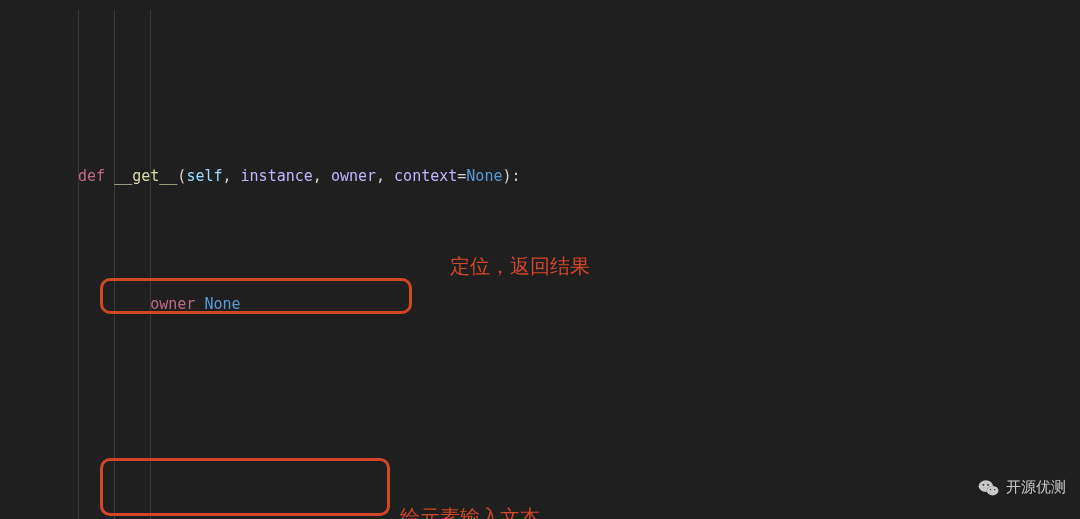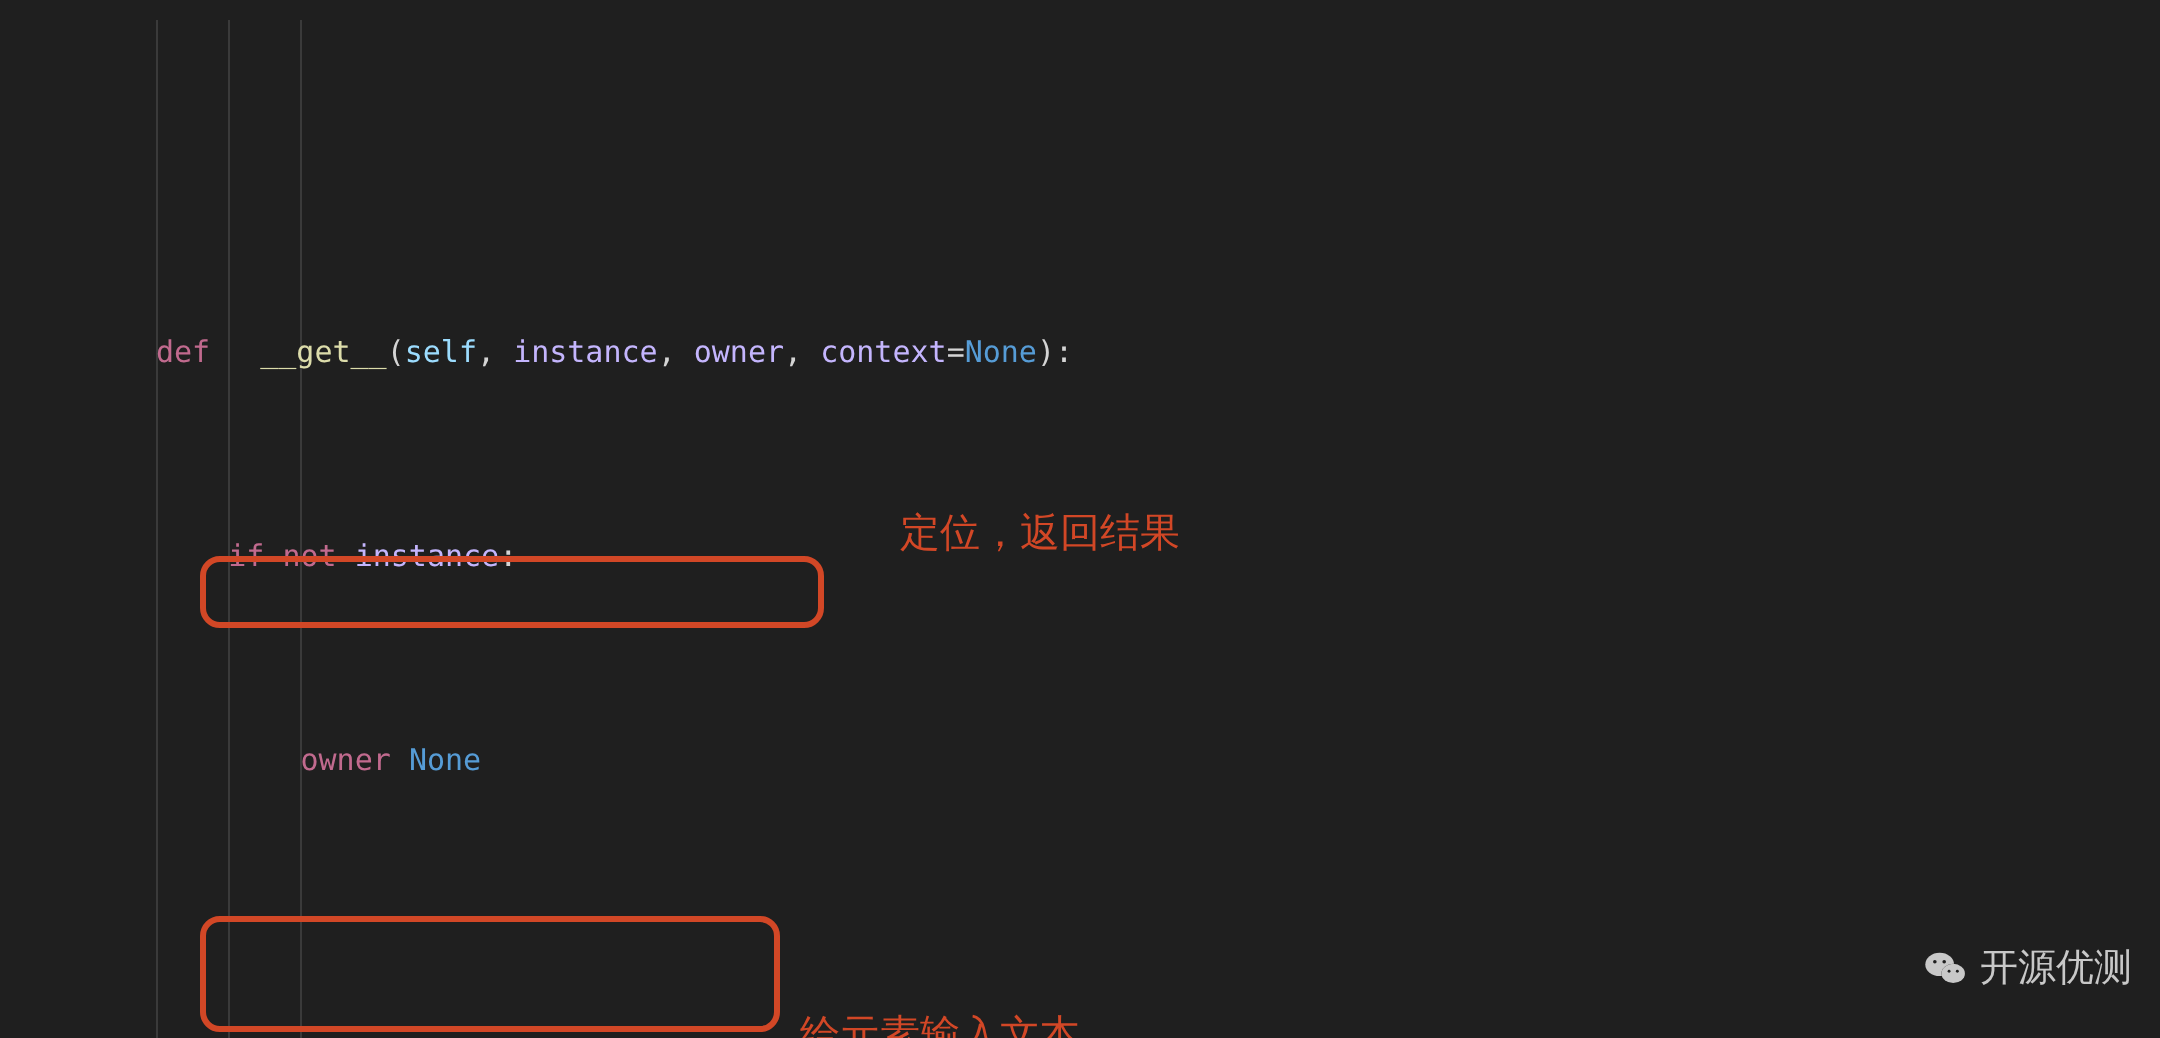--- a/index.html
+++ b/index.html
@@ -33,21 +33,21 @@
   }
   .guide {
     position: absolute;
     top: 0;
     bottom: 0;
     width: 1px;
     background: rgba(80,80,80,0.55);
   }
   
   .kw     { color: #c16a8e; text-align: center; }   
-  .fn     { color: #dcdcaa; padding-left: 16px; }   
+  .fn     { color: #dcdcaa; }   
   .self   { color: #9cdcfe; text-align: center; }   
   .var    { color: #c4b5fd; }
   .const  { color: #569cd6; }
   .punct  { color: #d4d4d4; }
   .op     { color: #d4d4d4; }
 
   
   .annot-box {
     position: absolute;
     border: 3px solid #d24726;
@@ -66,40 +66,39 @@
   
   .watermark {
     position: absolute;
     right: 14px;
     bottom: 22px;
     display: flex;
     align-items: center;
     gap: 6px;
     color: #e6e6e6;
     font-family: "PingFang SC","Microsoft YaHei",sans-serif;
-    font-size: 19px;
+    font-size: 15px;
     opacity: 0.85;
   }
   .watermark svg { display:block; }
 </style>
 </head>
 <body>
 
 <div class="editor">
 
   <div class="guides">
     <div class="guide" style="left:0px"></div>
     <div class="guide" style="left:36px"></div>
     <div class="guide" style="left:72px"></div>
   </div>
 
   
   <div class="line"><span class="kw">def</span> <span class="fn">__get__</span><span class="punct">(</span><span class="self">self</span><span class="punct">,</span><span> </span><span class="var">instance</span><span class="punct">,</span><span> </span><span class="var">owner</span><span class="punct">,</span><span> </span><span class="var">context</span><span class="op">=</span><span class="const">None</span><span class="punct">):</span></div>
   
-  <div class="line">    <span class="kw">if</span> <span class="kw">not</span> <span class="var">instance</span><span class="punct">:</span></div>
   
   <div class="line">        <span class="kw">owner</span> <span class="const">None</span></div>
   
   <div class="line"> </div>
   
   
   
   
   
   

